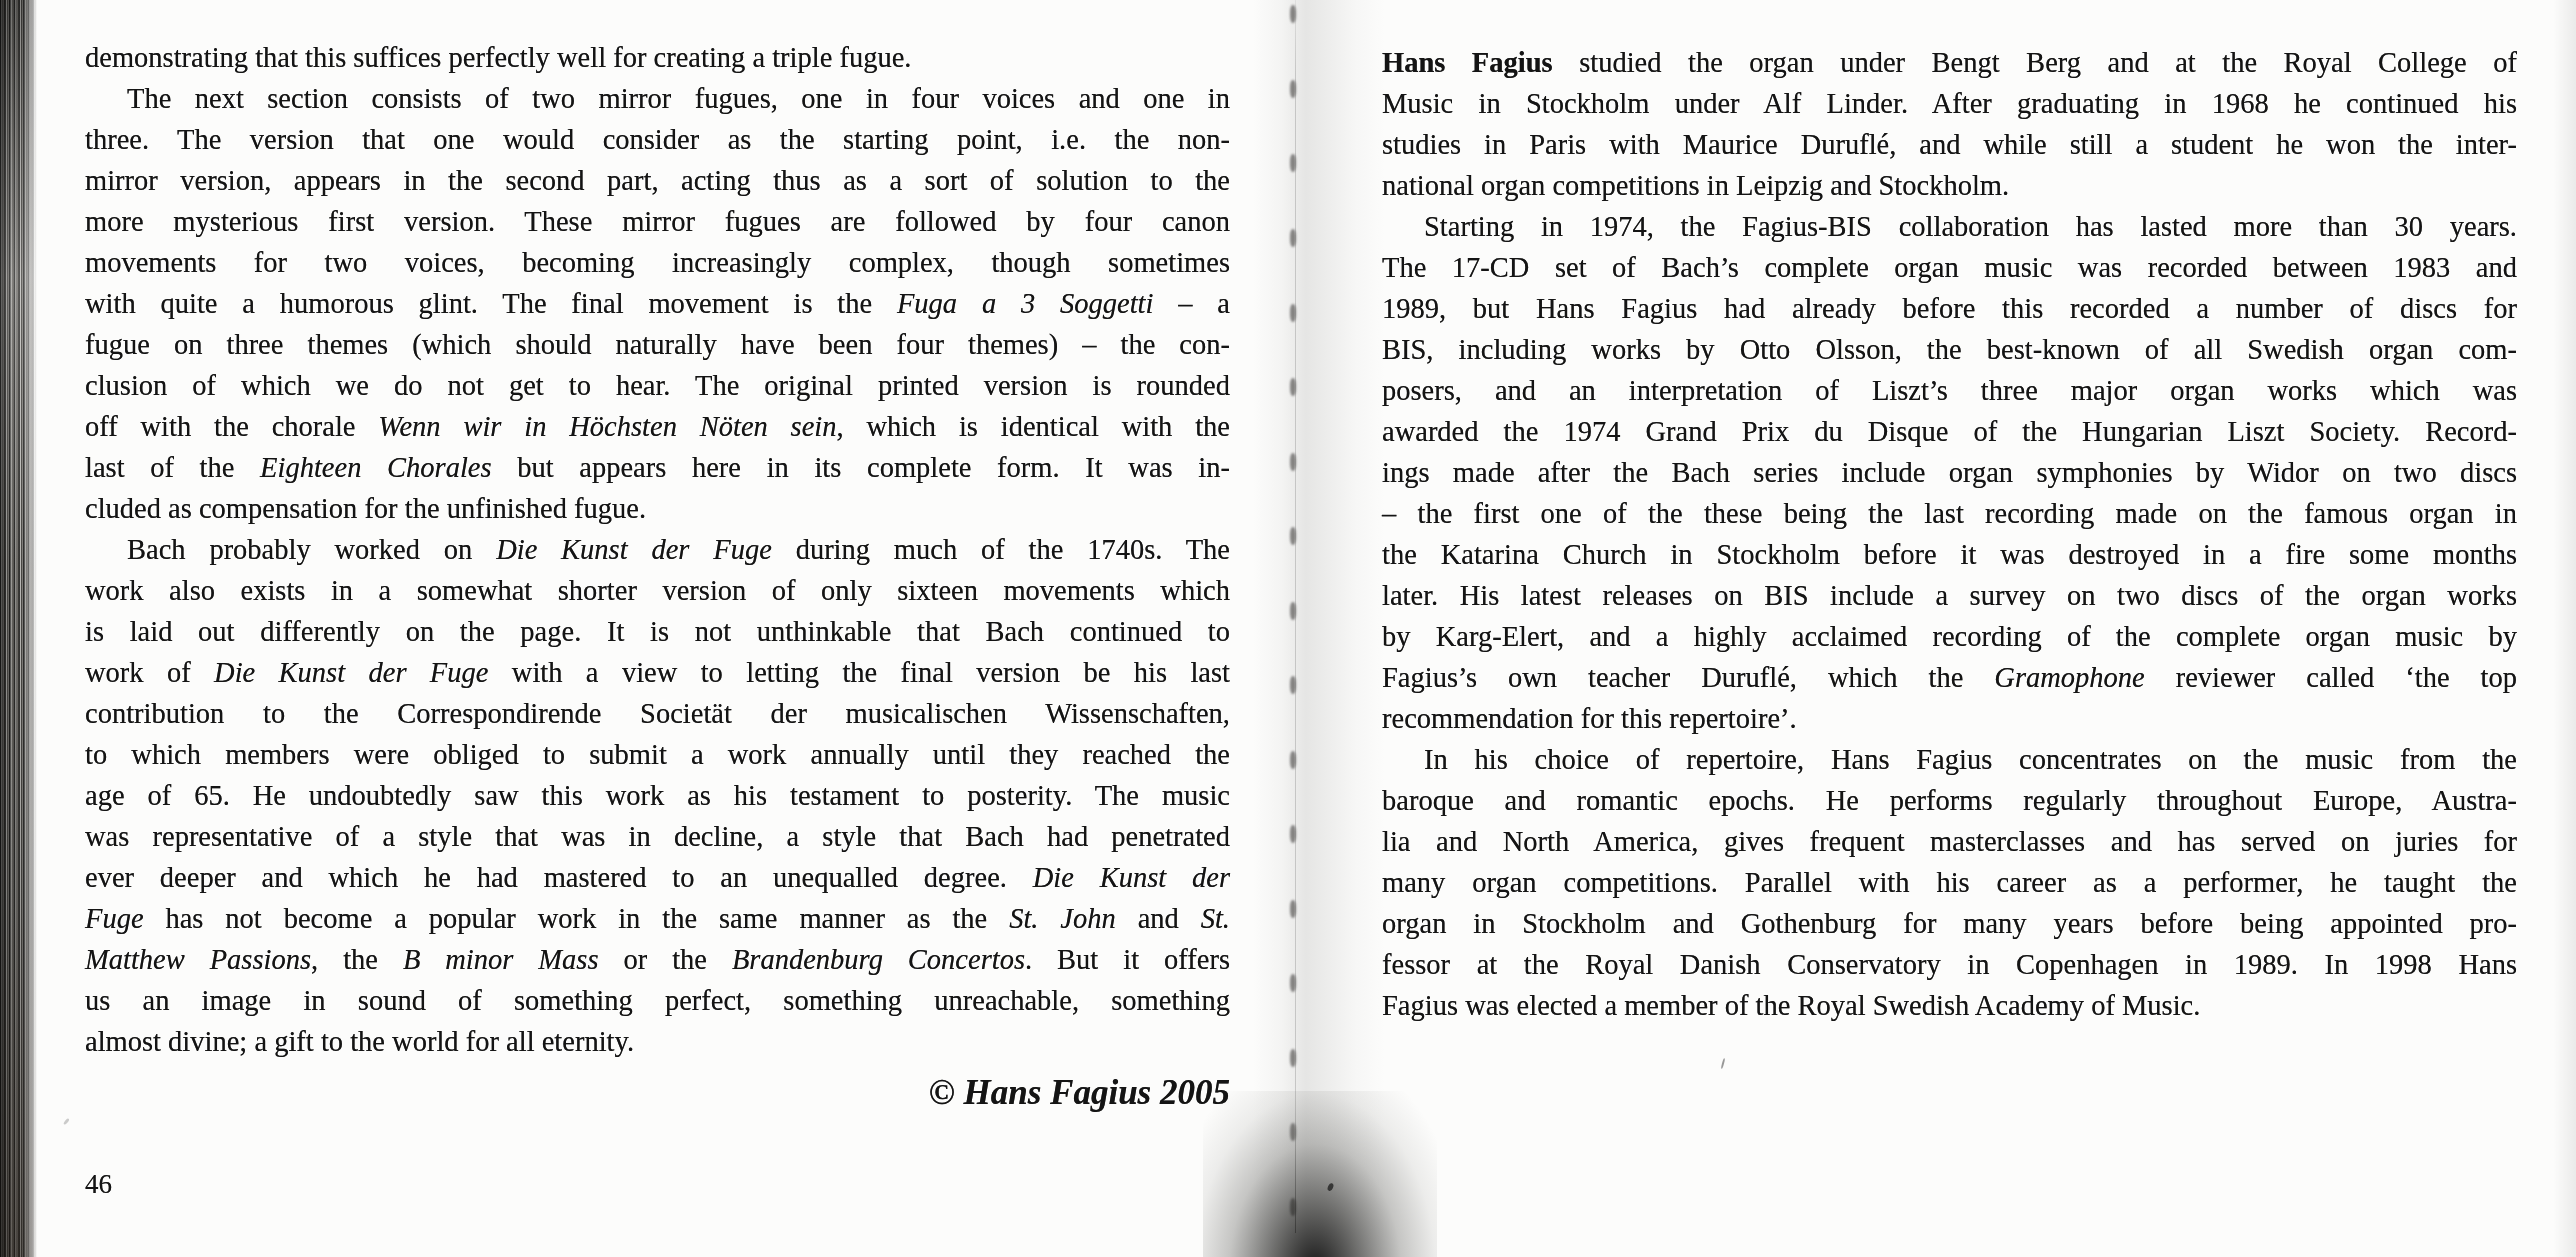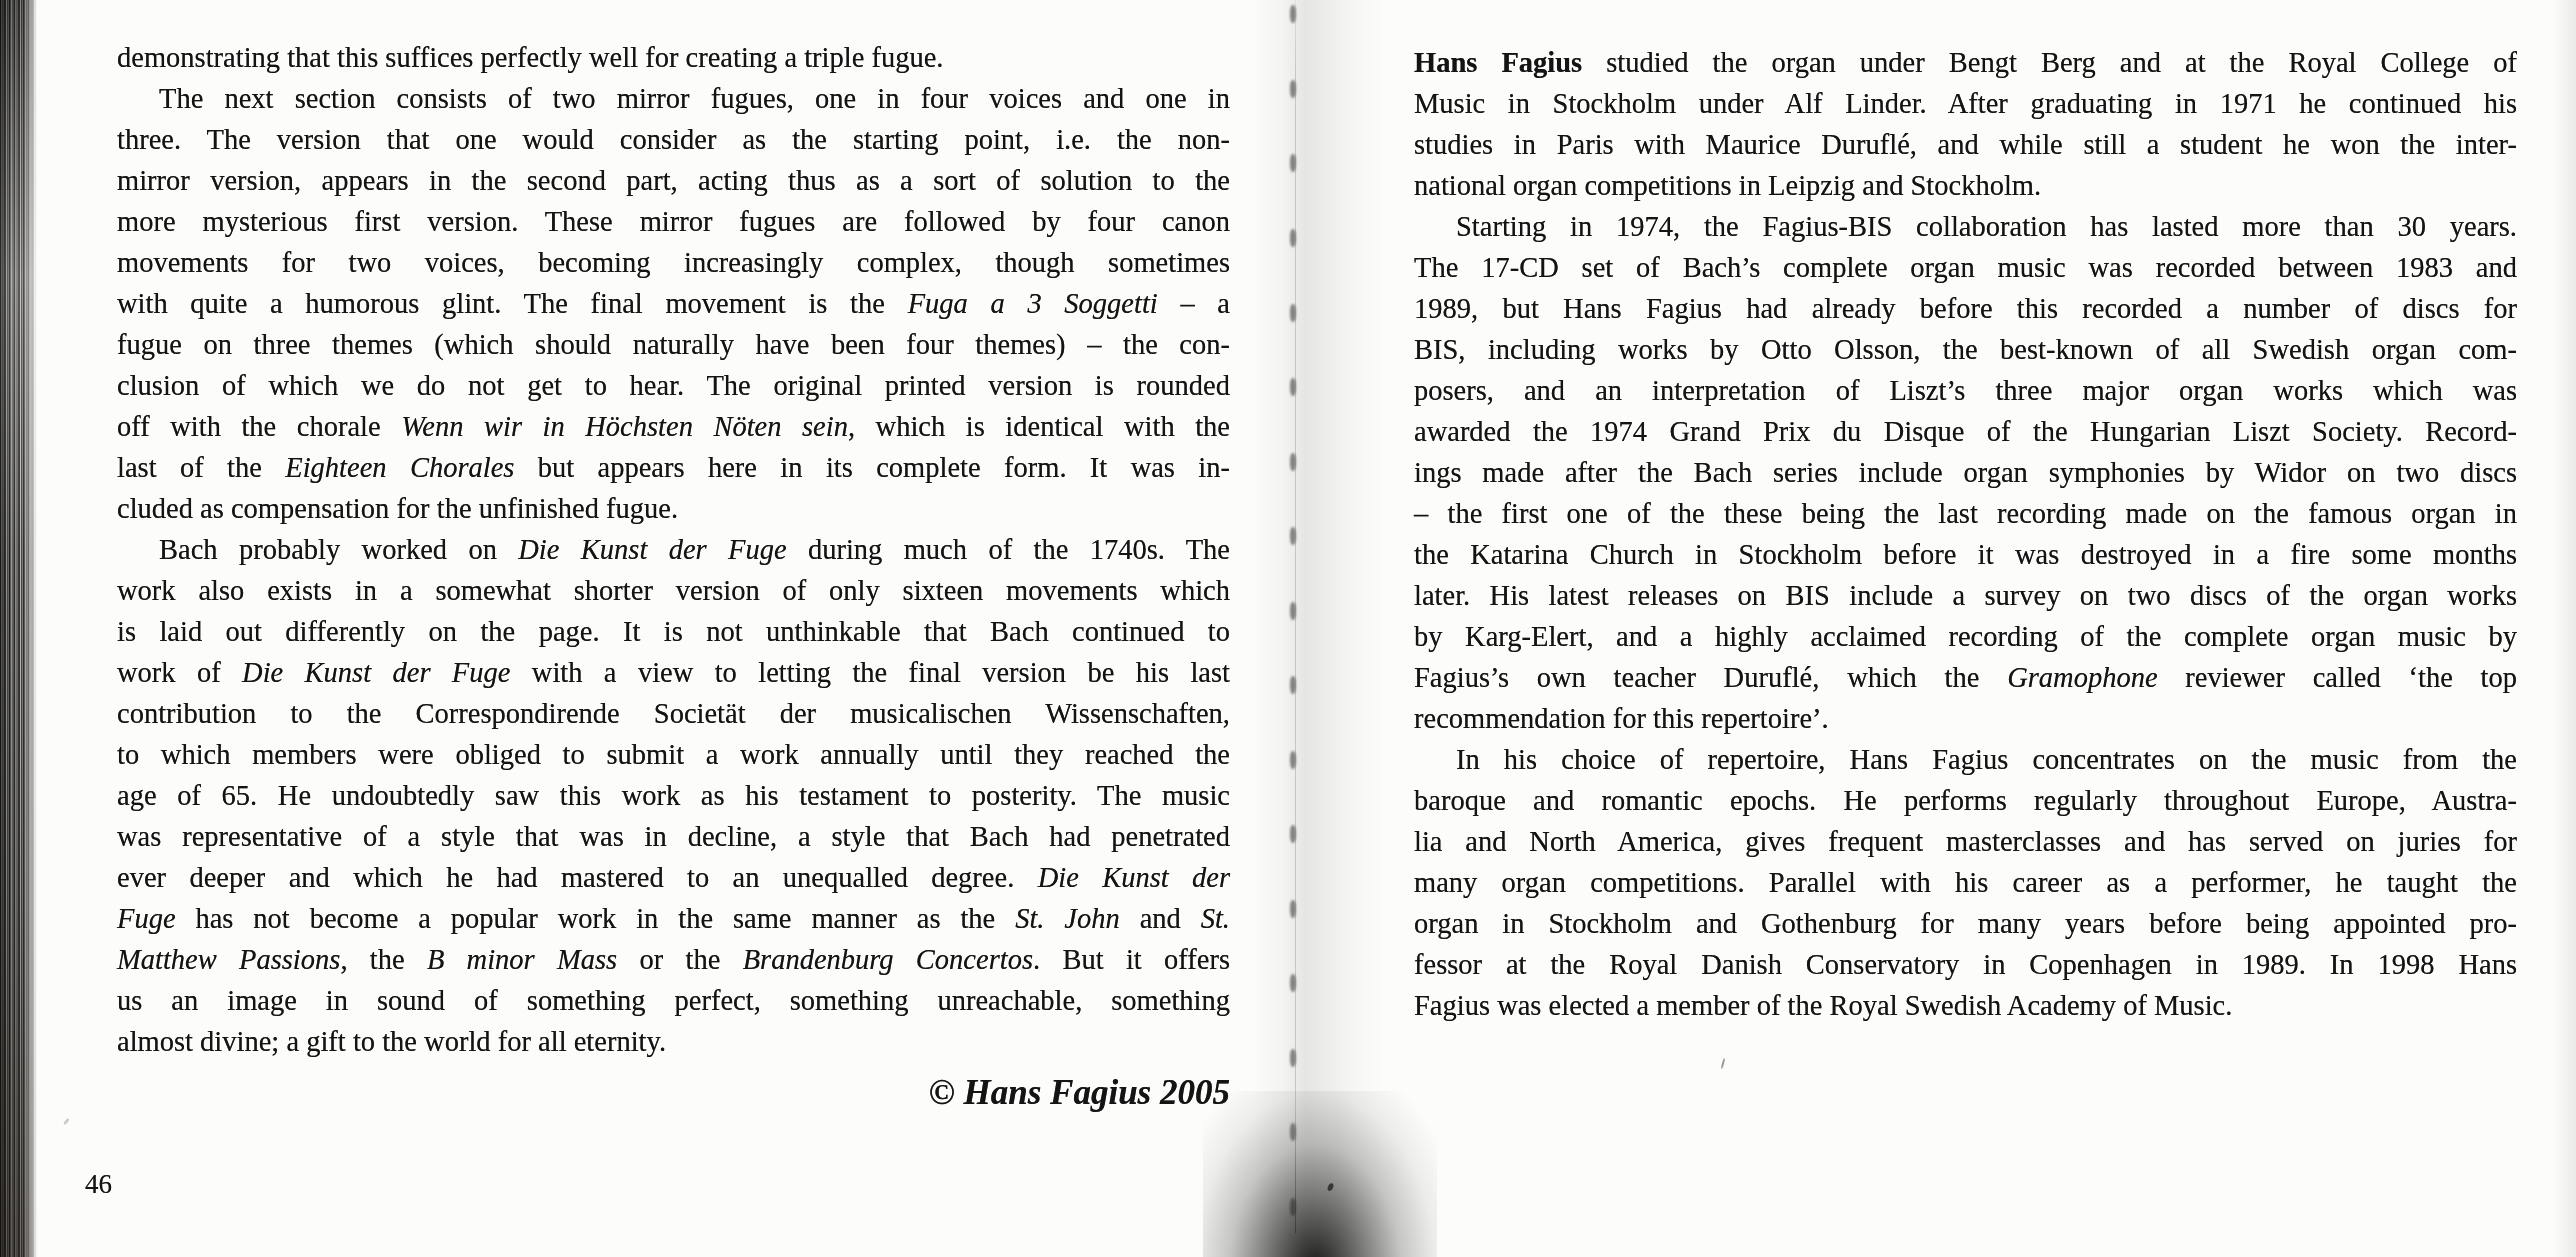--- a/index.html
+++ b/index.html
@@ -44,21 +44,21 @@
       rgba(30,30,28,.62) 26%, rgba(70,70,66,.30) 50%, rgba(120,120,116,.12) 70%, rgba(120,120,116,0) 88%);
   }
   .right-edge-shade {
     position:absolute; right:0; top:0; width:23px; height:1258px;
     background:linear-gradient(270deg, rgba(0,0,0,.07), rgba(0,0,0,0));
   }
   
   .page-text { position:absolute; font-size:28.5px; text-shadow:0 0 0.4px rgba(0,0,0,.65); }
   .page-left-text  { left:85px;  top:37px; width:1145px; }
   .page-right-text { left:1382px; top:42px; width:1135px; }
-  .tl { height:41px; line-height:41px; text-align:justify; text-align-last:left;margin-left:32px; }
+  .tl { height:41px; line-height:41px; text-align:justify; text-align-last:left; }
   .tl.jf { text-align-last:justify; }
   .tl.ind { text-indent:42px; }
   .st-i { font-style:italic; }
   .st-b { font-weight:bold; }
   .attribution {
     position:absolute; left:85px; top:1073px; width:1145px;
     font-size:35px; font-weight:bold; font-style:italic; text-align:right;
     text-shadow:0 0 0.4px rgba(0,0,0,.65);
   }
   .page-number { position:absolute; font-size:27px; text-align:left;
@@ -129,21 +129,21 @@
       <div class="tl jf"><span>us an image in sound of something perfect, something unreachable, something</span></div>
       <div class="tl"><span>almost divine; a gift to the world for all eternity.</span></div>
     </div>
 
   <div class="attribution">© Hans Fagius 2005</div>
 
   <div class="page-number page-number-left">46</div>
 
   <div class="page-text page-right-text" id="right-page-text">
       <div class="tl jf"><span class="st-b">Hans Fagius</span><span> studied the organ under Bengt Berg and at the Royal College of</span></div>
-      <div class="tl jf"><span>Music in Stockholm under Alf Linder. After graduating in 1971 he continued his</span></div>
+      <div class="tl jf"><span>Music in Stockholm under Alf Linder. After graduating in 1968 he continued his</span></div>
       <div class="tl jf"><span>studies in Paris with Maurice Duruflé, and while still a student he won the inter-</span></div>
       <div class="tl"><span>national organ competitions in Leipzig and Stockholm.</span></div>
       <div class="tl jf ind"><span>Starting in 1974, the Fagius-BIS collaboration has lasted more than 30 years.</span></div>
       <div class="tl jf"><span>The 17-CD set of Bach’s complete organ music was recorded between 1983 and</span></div>
       <div class="tl jf"><span>1989, but Hans Fagius had already before this recorded a number of discs for</span></div>
       <div class="tl jf"><span>BIS, including works by Otto Olsson, the best-known of all Swedish organ com-</span></div>
       <div class="tl jf"><span>posers, and an interpretation of Liszt’s three major organ works which was</span></div>
       <div class="tl jf"><span>awarded the 1974 Grand Prix du Disque of the Hungarian Liszt Society. Record-</span></div>
       <div class="tl jf"><span>ings made after the Bach series include organ symphonies by Widor on two discs</span></div>
       <div class="tl jf"><span>– the first one of the these being the last recording made on the famous organ in</span></div>

